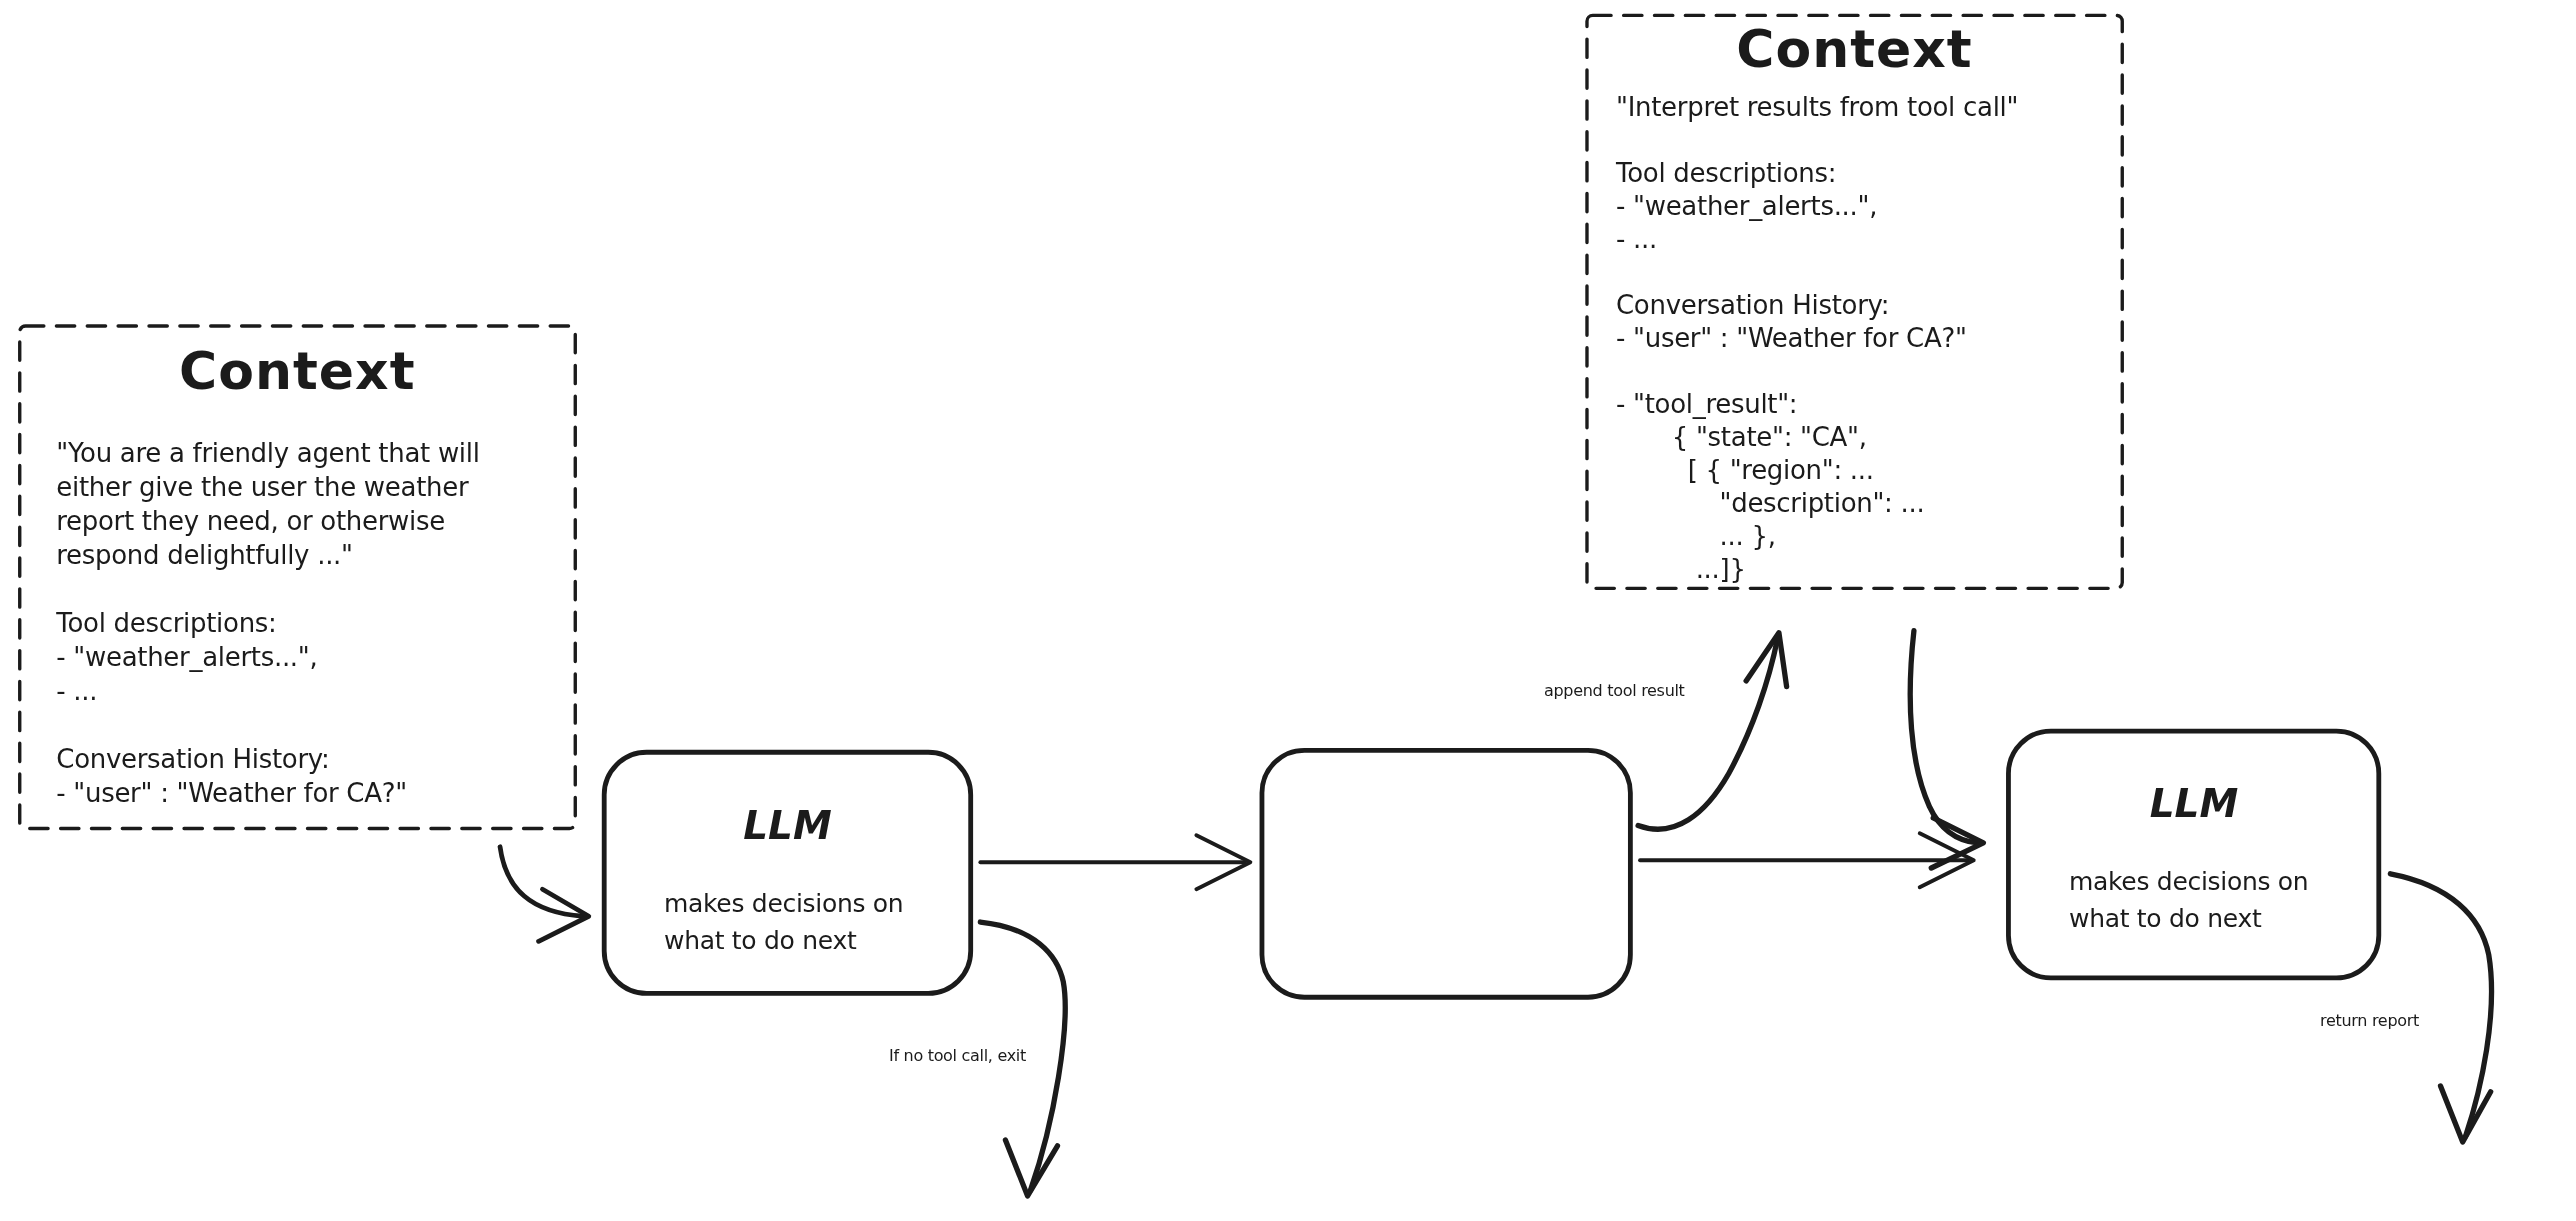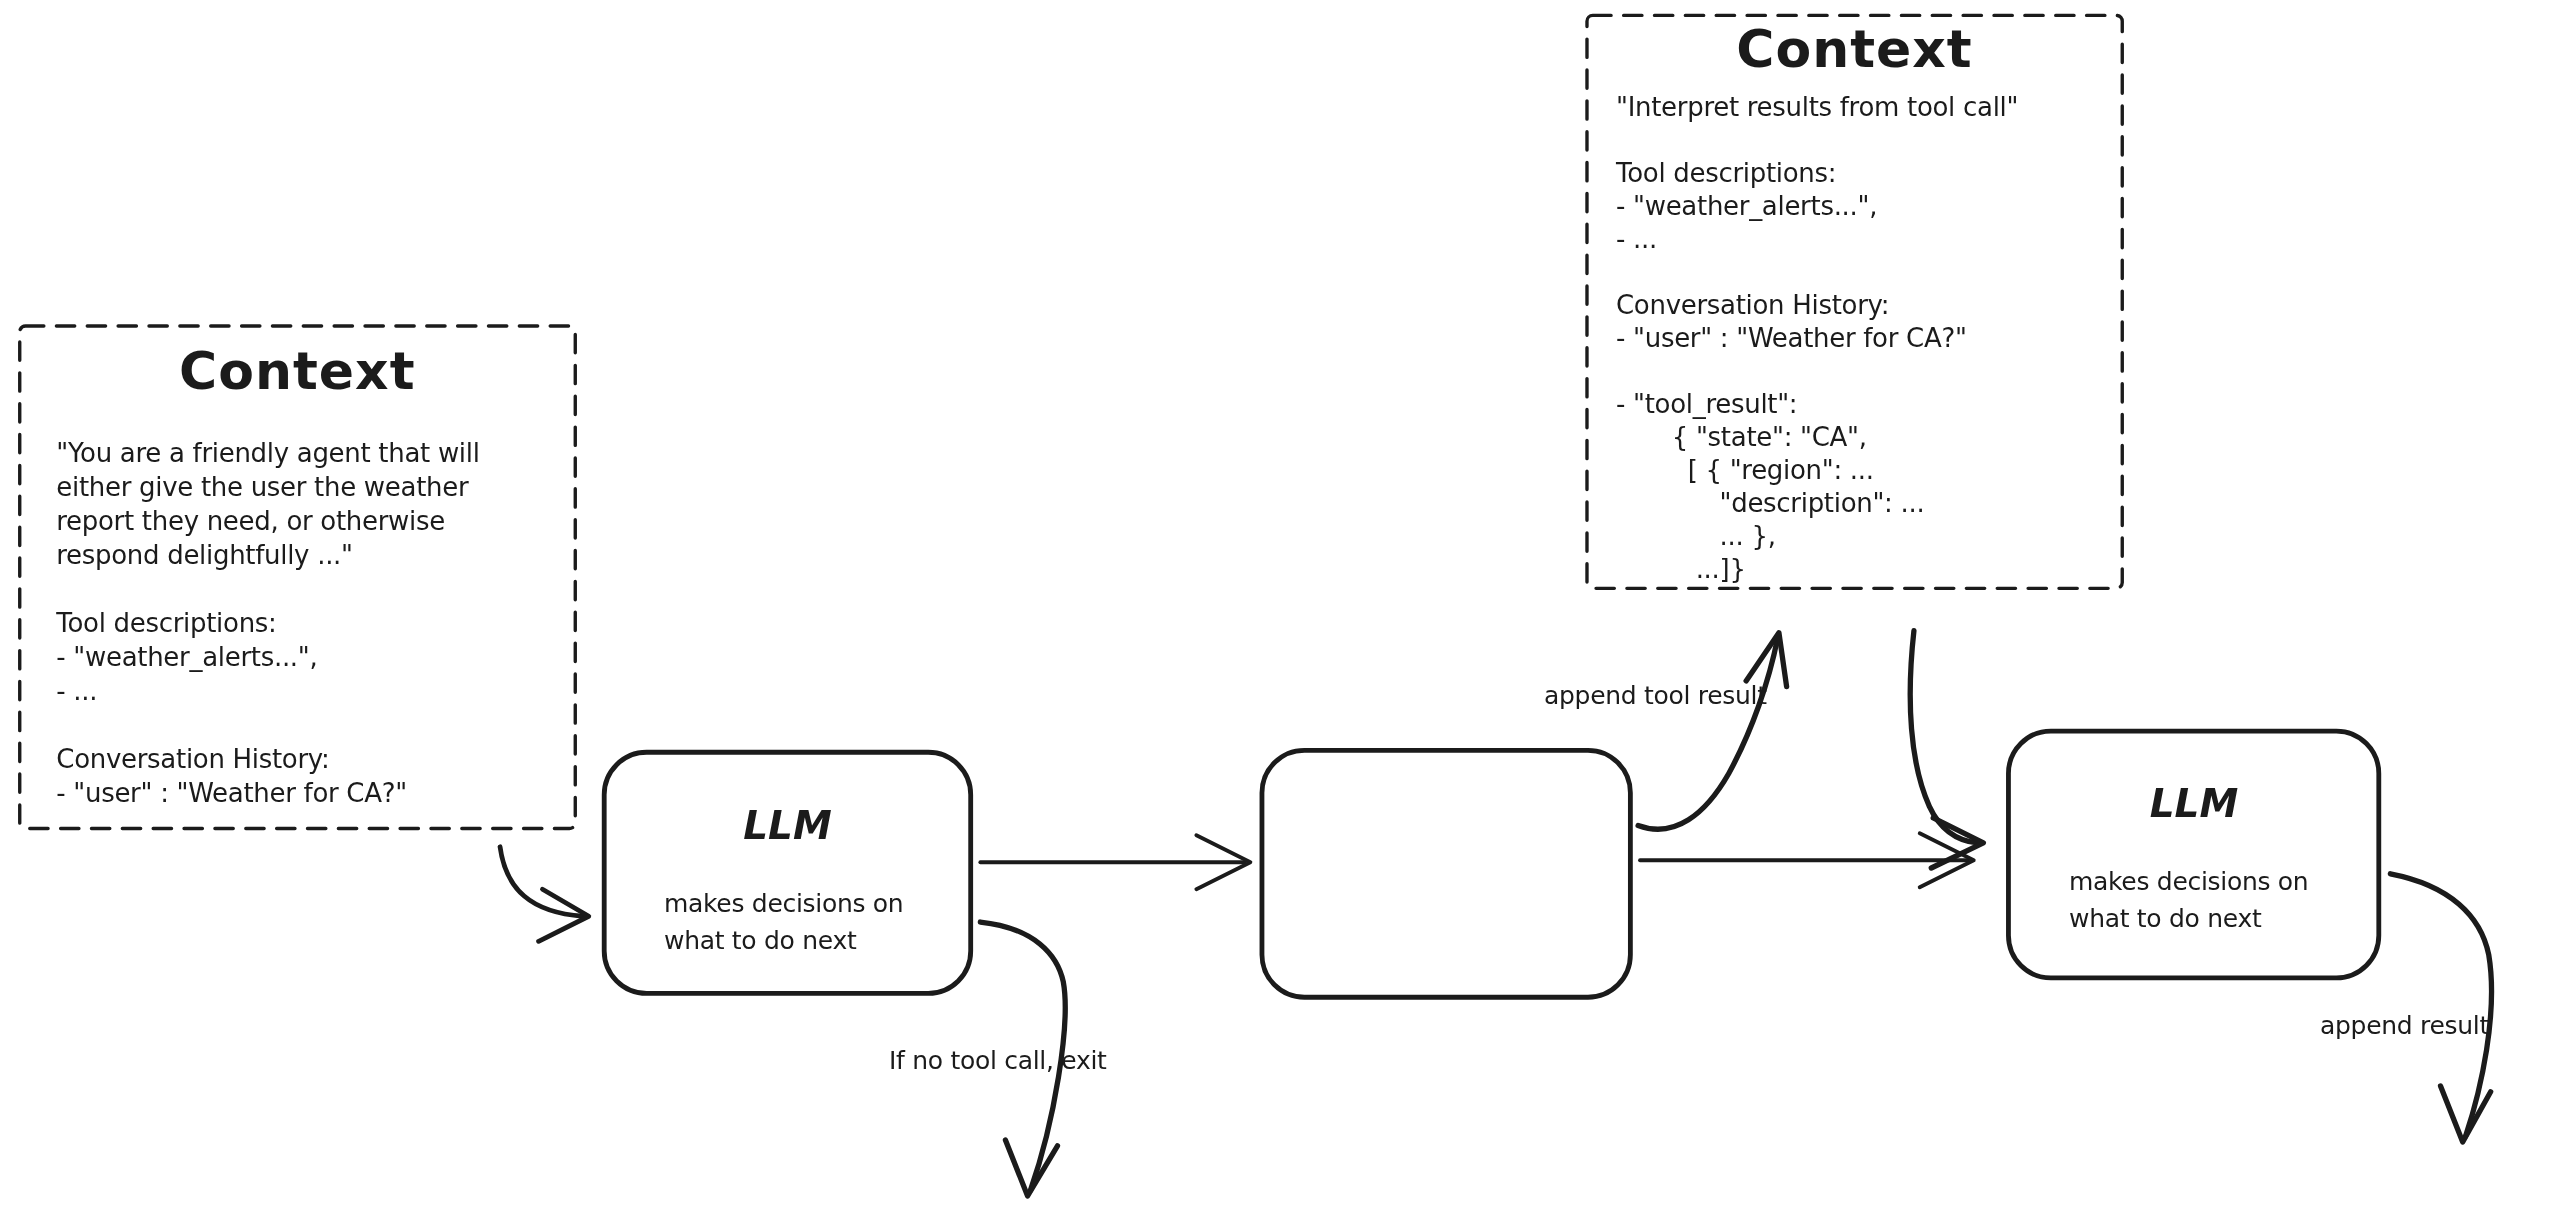--- a/index.html
+++ b/index.html
@@ -52,21 +52,21 @@
     margin-top: 37px;
     padding-left: 60px;
     letter-spacing: -0.3px;
   }
   .node-llm1 { left: 604px; top: 753px; width: 367px; height: 241px; }
   .node-tool { left: 1262px; top: 751px; width: 369px; height: 247px; }
   .node-llm2 { left: 2009px; top: 731px; width: 370px; height: 247px; }
   
   .edge-label {
     position: absolute;
-    font-size: 25px;
+    font-size: 16px;
     letter-spacing: -0.3px;
     white-space: nowrap;
   }
   .label-append { left: 1544px; top: 681px; }
   .label-exit   { left: 861px;  top: 1046px; margin-left: 28px; }
   .label-return { left: 2320px; top: 1011px; }
 </style>
 </head>
 <body>
 
@@ -163,16 +163,16 @@
   </div>
 
   <div class="node node-llm2">
     <div class="node-title italic">LLM</div>
     <div class="node-desc">makes decisions on
 what to do next</div>
   </div>
 
   <div class="edge-label label-append">append tool result</div>
   <div class="edge-label label-exit">If no tool call, exit</div>
-  <div class="edge-label label-return">append result</div>
+  <div class="edge-label label-return">return report</div>
 
 </div>
 
 
 </body></html>

